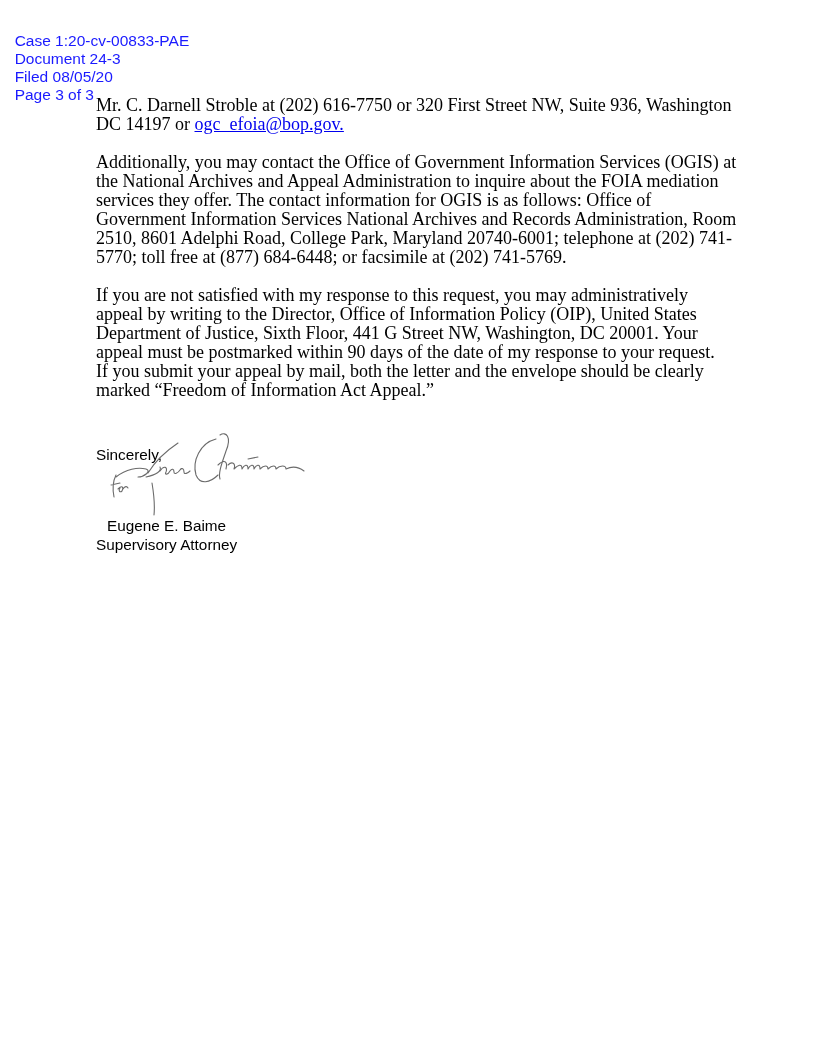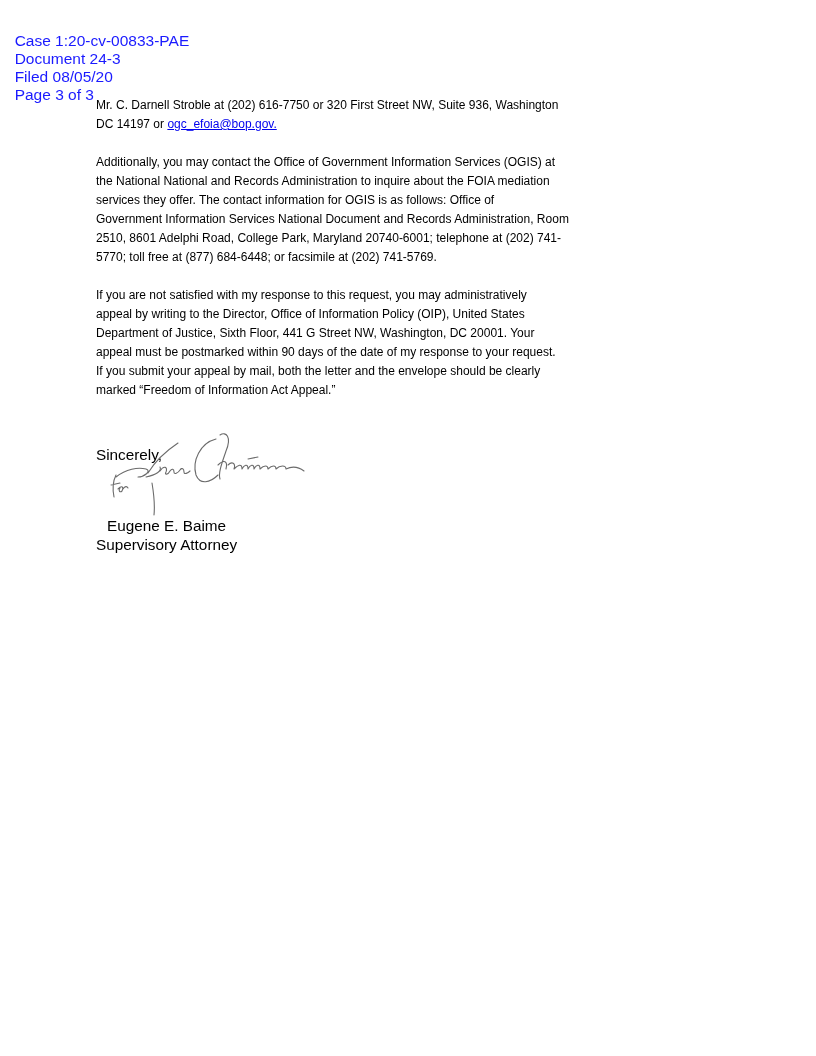--- a/index.html
+++ b/index.html
@@ -24,22 +24,23 @@
       color: #1a1aff;
       white-space: pre;
       letter-spacing: 0px;
     }
     .header span { margin: 0 6px; }
     .body-text {
       position: absolute;
       left: 96px;
       top: 96px;
       width: 640px;
-      font-size: 12px;
+      font-size: 18px;
       line-height: 19px;
+      font-family: Liberation Serif, serif;
     }
     .para {
       margin: 0 0 19px 0;
     }
     .line {
       display: block;
       white-space: nowrap;
     }
     a.email {
       color: #0000ee;
@@ -80,23 +81,23 @@
 </div>
 
 <div class="body-text">
   <div class="para">
     <span class="line">Mr. C. Darnell Stroble at (202) 616-7750 or 320 First Street NW, Suite 936, Washington</span>
     <span class="line"><span>DC 14197 or </span><a class="email" href="#">ogc_efoia@bop.gov.</a></span>
   </div>
 
   <div class="para">
     <span class="line">Additionally, you may contact the Office of Government Information Services (OGIS) at</span>
-    <span class="line">the National National and Records Administration to inquire about the FOIA mediation</span>
+    <span class="line">the National Archives and Appeal Administration to inquire about the FOIA mediation</span>
     <span class="line">services they offer. The contact information for OGIS is as follows: Office of</span>
-    <span class="line">Government Information Services National Document and Records Administration, Room</span>
+    <span class="line">Government Information Services National Archives and Records Administration, Room</span>
     <span class="line">2510, 8601 Adelphi Road, College Park, Maryland 20740-6001; telephone at (202) 741-</span>
     <span class="line">5770; toll free at (877) 684-6448; or facsimile at (202) 741-5769.</span>
   </div>
 
   <div class="para">
     <span class="line">If you are not satisfied with my response to this request, you may administratively</span>
     <span class="line">appeal by writing to the Director, Office of Information Policy (OIP), United States</span>
     <span class="line">Department of Justice, Sixth Floor, 441 G Street NW, Washington, DC 20001. Your</span>
     <span class="line">appeal must be postmarked within 90 days of the date of my response to your request.</span>
     <span class="line">If you submit your appeal by mail, both the letter and the envelope should be clearly</span>

